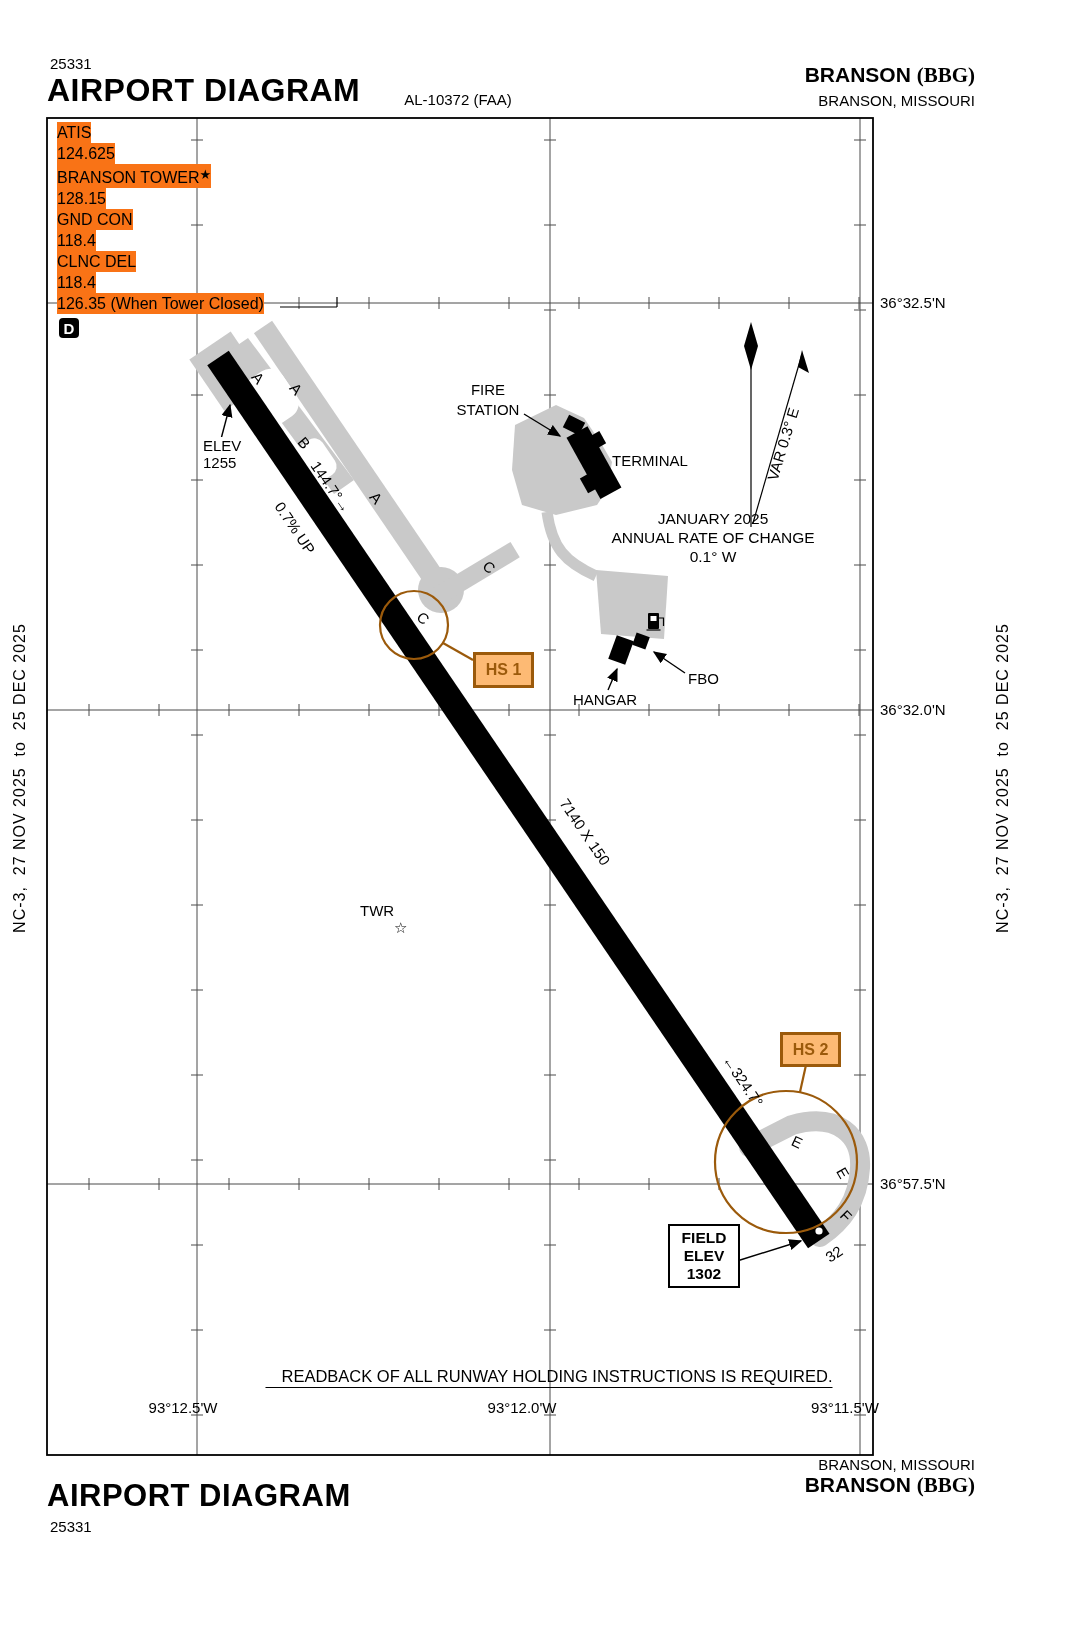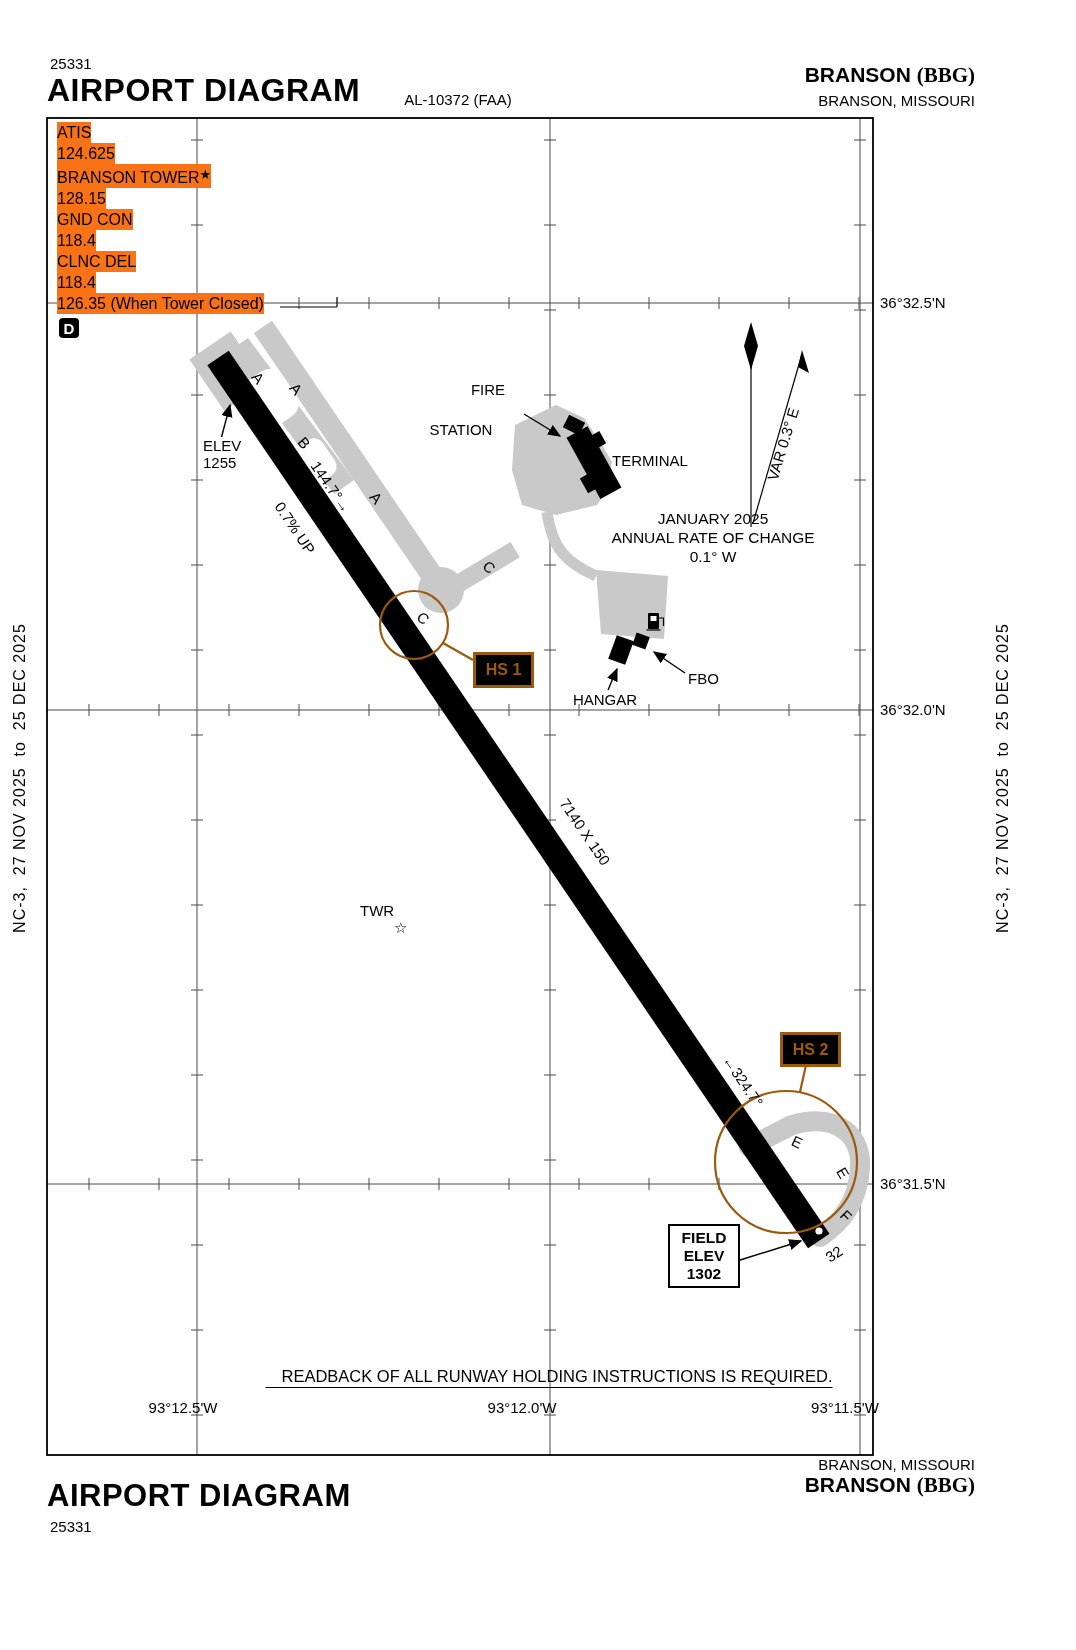--- a/index.html
+++ b/index.html
@@ -9,21 +9,21 @@
   .lbl{position:absolute;white-space:nowrap;font-size:15px;line-height:1.15;}
   .ctr{transform:translate(-50%,-50%);}
   .grid{stroke:#4a4a4a;stroke-width:1;}
   .twy{fill:var(--twy);}
   .twyS{stroke:var(--twy);fill:none;}
   .blk{fill:#000;}
   .wht{fill:#fff;}
   .hot{stroke:var(--hot);stroke-width:2.2;fill:none;}
   .arr{stroke:#000;stroke-width:1.4;fill:none;}
   .thin{stroke:#000;stroke-width:1.2;fill:none;}
-  .hsbox{position:absolute;border:3px solid var(--hot);color:var(--hot);background:#000000;
+  .hsbox{position:absolute;border:3px solid var(--hot);color:var(--hot);background:#fdba74;
          font-weight:bold;font-size:16px;display:flex;align-items:center;justify-content:center;}
   .febox{position:absolute;border:2px solid #000;background:#fff;text-align:center;
          font-size:15.5px;line-height:18px;padding:3px 6px;font-weight:bold;}
   .commline{background:#f97316;width:fit-content;font-size:16px;line-height:21px;}
   .rwyline{background:#fff;width:fit-content;font-size:15.5px;line-height:19px;}
   .star{font-family:"DejaVu Sans",sans-serif;}
   .serif{font-family:"Liberation Serif",serif;}
   .u{border-bottom:1.6px solid #000;padding-bottom:1px;}
 </style>
 </head>
@@ -229,21 +229,21 @@
     <div class="commline">GND CON</div>
     <div class="commline">118.4</div>
     <div class="commline">CLNC DEL</div>
     <div class="commline">118.4</div>
     <div class="commline">126.35 (When Tower Closed)</div>
   </div>
   <div style="position:absolute;left:59px;top:318px;width:20px;height:20px;background:#000;border-radius:4px;color:#fff;font-weight:bold;font-size:15px;display:flex;align-items:center;justify-content:center;">D</div>
 
   <div class="lbl" style="left:880px;top:303px;transform:translateY(-50%);">36°32.5'N</div>
   <div class="lbl" style="left:880px;top:710px;transform:translateY(-50%);">36°32.0'N</div>
-  <div class="lbl" style="left:880px;top:1184px;transform:translateY(-50%);">36°31.5'N</div>
+  <div class="lbl" style="left:880px;top:1184px;transform:translateY(-50%);">36°57.5'N</div>
   <div class="lbl ctr" style="left:183px;top:1408px;">93°12.5'W</div>
   <div class="lbl ctr" style="left:522px;top:1408px;">93°12.0'W</div>
   <div class="lbl ctr" style="left:845px;top:1408px;">93°11.5'W</div>
 
   <div class="lbl ctr" style="left:223px;top:374px;transform:translate(-50%,-50%) rotate(146deg);">14</div>
   <div class="lbl ctr" style="left:834px;top:1254px;transform:translate(-50%,-50%) rotate(-34deg);">32</div>
   <div class="lbl ctr" style="left:585px;top:832px;transform:translate(-50%,-50%) rotate(55.77deg);">7140 X 150</div>
   <div class="lbl ctr" style="left:331px;top:487px;transform:translate(-50%,-50%) rotate(55.77deg);">144.7°→</div>
   <div class="lbl ctr" style="left:295px;top:528px;transform:translate(-50%,-50%) rotate(55.77deg);">0.7% UP</div>
   <div class="lbl ctr" style="left:743px;top:1081px;transform:translate(-50%,-50%) rotate(55.77deg);">←324.7°</div>
@@ -256,21 +256,21 @@
   <div class="lbl ctr" style="left:423px;top:618px;transform:translate(-50%,-50%) rotate(40deg);">C</div>
   <div class="lbl ctr" style="left:797px;top:1142px;transform:translate(-50%,-50%) rotate(25deg);">E</div>
   <div class="lbl ctr" style="left:843px;top:1173px;transform:translate(-50%,-50%) rotate(60deg);">E</div>
   <div class="lbl ctr" style="left:846px;top:1216px;transform:translate(-50%,-50%) rotate(45deg);">F</div>
 
   <div class="lbl" style="left:203px;top:437px;background:#fff;">
     <div>ELEV</div>
       <div>1255</div>
   </div>
   <div class="lbl ctr" style="left:488px;top:390px;">FIRE</div>
-  <div class="lbl ctr" style="left:461px;top:410px;margin-top:20px;">STATION</div>
+  <div class="lbl ctr" style="left:488px;top:410px;">STATION</div>
   <div class="lbl" style="left:612px;top:452px;">TERMINAL</div>
   <div class="lbl" style="left:688px;top:670px;">FBO</div>
   <div class="lbl ctr" style="left:605px;top:700px;">HANGAR</div>
   <div class="lbl" style="left:360px;top:902px;">TWR</div>
   <div class="lbl star" style="left:394px;top:920px;">☆</div>
 
   <div class="lbl ctr" style="left:783px;top:444px;transform:translate(-50%,-50%) rotate(-73deg);">VAR 0.3° E</div>
   <div class="lbl ctr" style="left:713px;top:519px;font-size:15.5px;">JANUARY 2025</div>
   <div class="lbl ctr" style="left:713px;top:538px;font-size:15.5px;">ANNUAL RATE OF CHANGE</div>
   <div class="lbl ctr" style="left:713px;top:557px;font-size:15.5px;">0.1° W</div>

